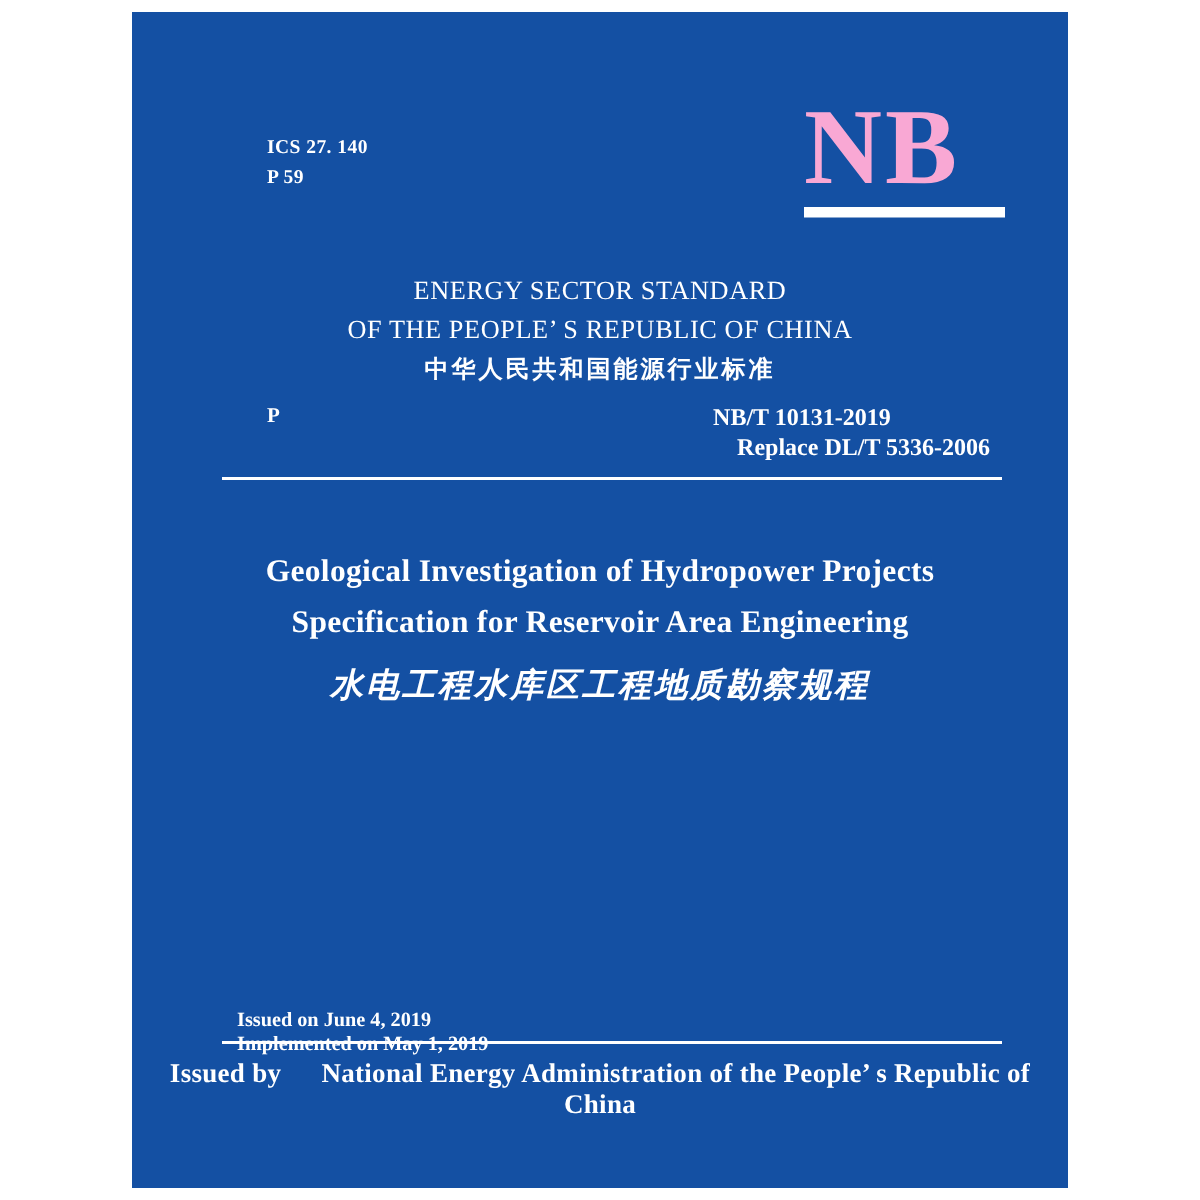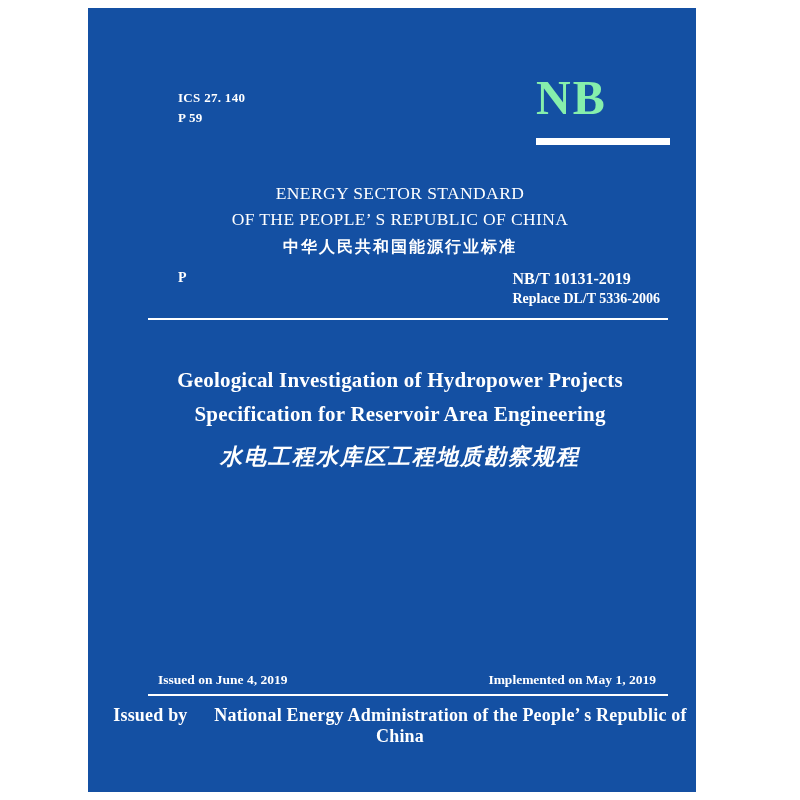--- a/index.html
+++ b/index.html
@@ -7,21 +7,21 @@
     padding: 0;
     background: #ffffff;
   }
   body {
     width: 800px;
     height: 800px;
     font-family: "Liberation Serif", serif;
   }
   .page {
     position: relative;
-    width: 696px;
+    width: 800px;
     height: 800px;
     background: #ffffff;
     overflow: hidden;
   }
   .cover {
     position: absolute;
     left: 88px;
     top: 8px;
     width: 624px;
     height: 784px;
@@ -37,24 +37,24 @@
     font-size: 13px;
     line-height: 20px;
     letter-spacing: 0.3px;
   }
   .nb-logo {
     position: absolute;
     right: 42px;
     top: 56px;
     font-family: "Liberation Serif", serif;
     font-weight: bold;
-    font-size: 48px;
+    font-size: 72px;
     line-height: 68px;
     letter-spacing: 2px;
-    color: #86efac;
+    color: #f9a8d4;
   }
   .nb-logo .bar {
     display: block;
     width: 134px;
     height: 7px;
     background: #ffffff;
     margin-top: 6px;
   }
   
   .std-titles {
@@ -90,22 +90,23 @@
     top: 260px;
     text-align: left;
   }
   .code-block .code {
     font-weight: bold;
     font-size: 16px;
     line-height: 22px;
   }
   .code-block .replace {
     font-weight: bold;
-    font-size: 14px;
+    font-size: 16px;
     line-height: 18px;
+    margin-left: 16px;
   }
   .rule {
     position: absolute;
     left: 60px;
     right: 44px;
     height: 2px;
     background: #ffffff;
   }
   .rule-top { top: 310px; }
   .rule-bottom { top: 686px; }
@@ -134,20 +135,21 @@
   
   .dates {
     position: absolute;
     left: 70px;
     right: 56px;
     top: 664px;
     display: flex;
     justify-content: space-between;
     font-weight: bold;
     font-size: 13.5px;
+    flex-direction: column;
   }
   .issuer {
     position: absolute;
     left: 0;
     right: 0;
     top: 697px;
     text-align: center;
     font-weight: bold;
     font-size: 18px;
     letter-spacing: 0.2px;

